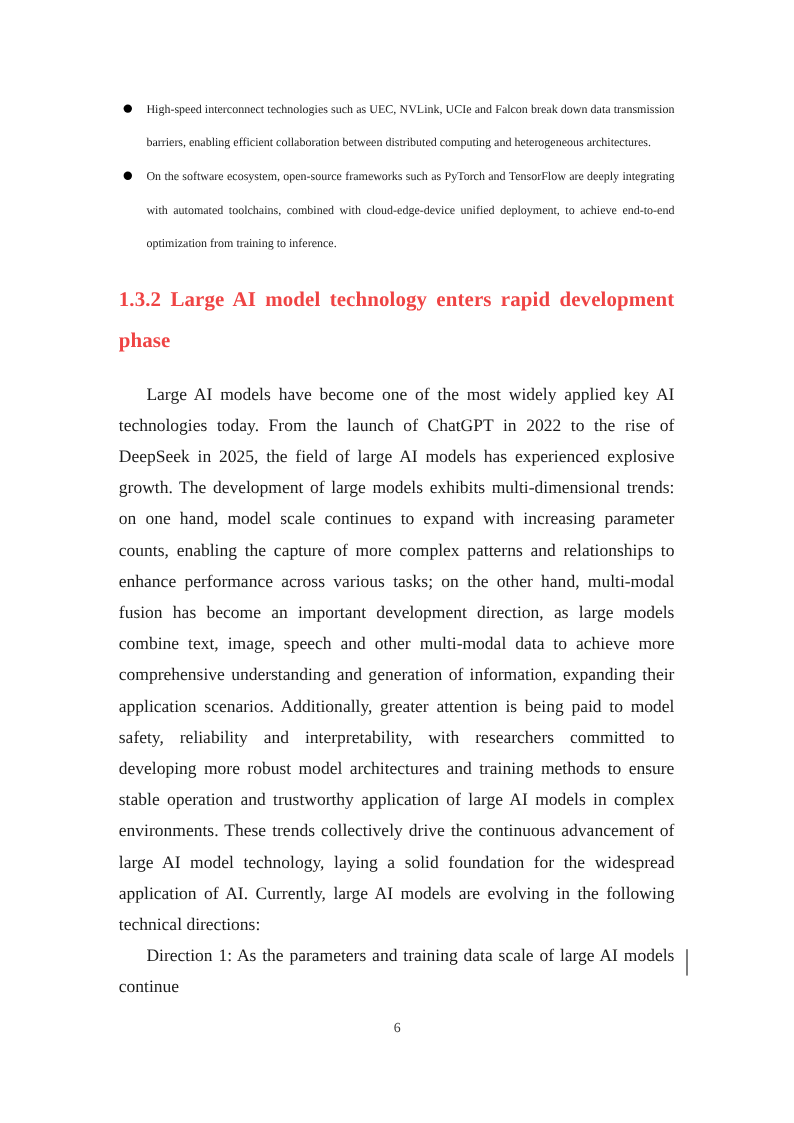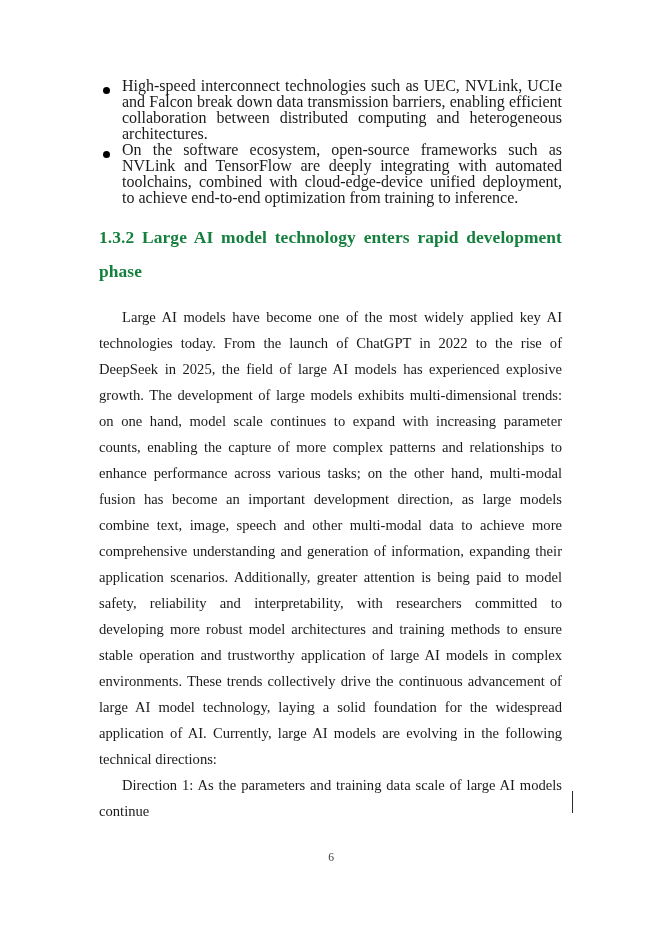--- a/index.html
+++ b/index.html
@@ -35,22 +35,22 @@
   
   .bullet-list {
     list-style: none;
     margin: 0;
     padding: 0;
   }
   .bullet-item {
     position: relative;
     padding-left: 23px;
     margin: 0 0 0 0;
-    font-size: 16px;
-    line-height: 16px;
+    font-size: 10px;
+    line-height: 28px;
     text-align: justify;
     text-justify: inter-word;
     -webkit-hyphens: none;
     hyphens: none;
   }
   .bullet-item .bullet-glyph {
     position: absolute;
     left: 4px;
     top: 0;
     width: 7px;
@@ -74,21 +74,21 @@
     text-align: justify;
     text-align-last: left;
   }
 
   
   .section-heading {
     margin: 14px 0 16px 0;
     font-size: 17.4px;
     font-weight: bold;
     line-height: 34px;
-    color: #15803d;
+    color: #ef4444;
     text-align: justify;
     text-align-last: left;
     letter-spacing: 0.1px;
     word-spacing: 1.2px;
   }
 
   
   .body-para {
     margin: 5px 0 0 0;
     font-size: 14.6px;
@@ -132,21 +132,21 @@
 
   <div id="content">
 
     <ul class="bullet-list">
       <li class="bullet-item">
         <span class="bullet-glyph"></span>
         <span class="bullet-text">High-speed interconnect technologies such as UEC, NVLink, UCIe and Falcon break down data transmission barriers, enabling efficient collaboration between distributed computing and heterogeneous architectures.</span>
       </li>
       <li class="bullet-item">
         <span class="bullet-glyph"></span>
-        <span class="bullet-text">On the software ecosystem, open-source frameworks such as NVLink and TensorFlow are deeply integrating with automated toolchains, combined with cloud-edge-device unified deployment, to achieve end-to-end optimization from training to inference.</span>
+        <span class="bullet-text">On the software ecosystem, open-source frameworks such as PyTorch and TensorFlow are deeply integrating with automated toolchains, combined with cloud-edge-device unified deployment, to achieve end-to-end optimization from training to inference.</span>
       </li>
     </ul>
 
     <h2 class="section-heading">1.3.2 Large AI model technology enters rapid development phase</h2>
 
     <p class="body-para">Large AI models have become one of the most widely applied key AI technologies today. From the launch of ChatGPT in 2022 to the rise of DeepSeek in 2025, the field of large AI models has experienced explosive growth. The development of large models exhibits multi-dimensional trends: on one hand, model scale continues to expand with increasing parameter counts, enabling the capture of more complex patterns and relationships to enhance performance across various tasks; on the other hand, multi-modal fusion has become an important development direction, as large models combine text, image, speech and other multi-modal data to achieve more comprehensive understanding and generation of information, expanding their application scenarios. Additionally, greater attention is being paid to model safety, reliability and interpretability, with researchers committed to developing more robust model architectures and training methods to ensure stable operation and trustworthy application of large AI models in complex environments. These trends collectively drive the continuous advancement of large AI model technology, laying a solid foundation for the widespread application of AI. Currently, large AI models are evolving in the following technical directions:</p>
 
     <p class="body-para tail-para">Direction 1: As the parameters and training data scale of large AI models continue</p>
 
   </div>

